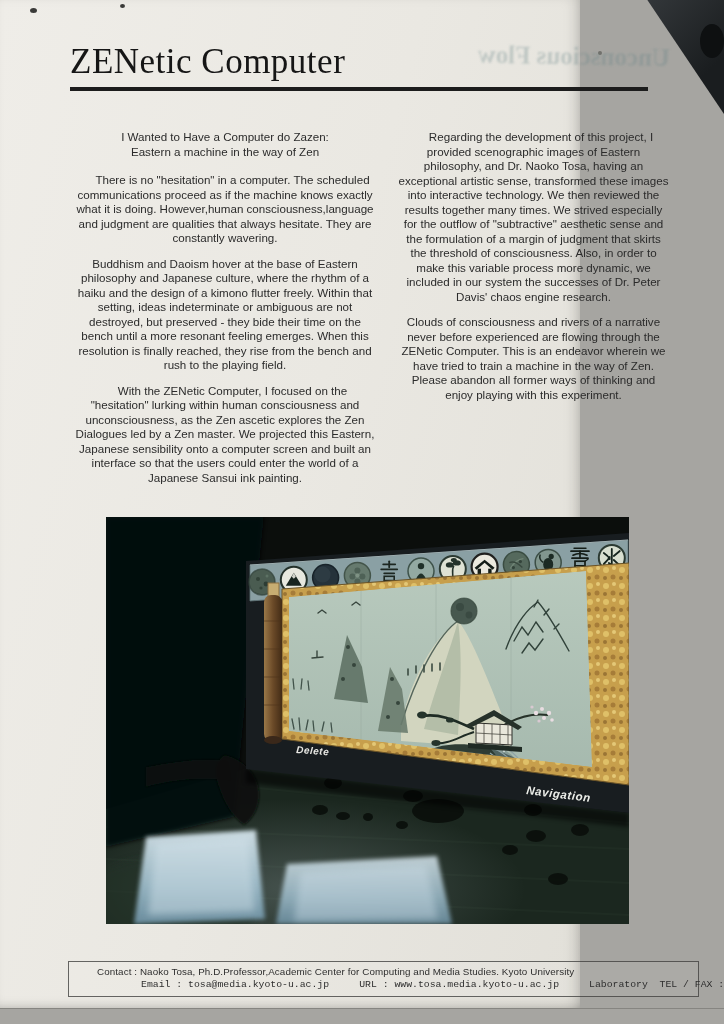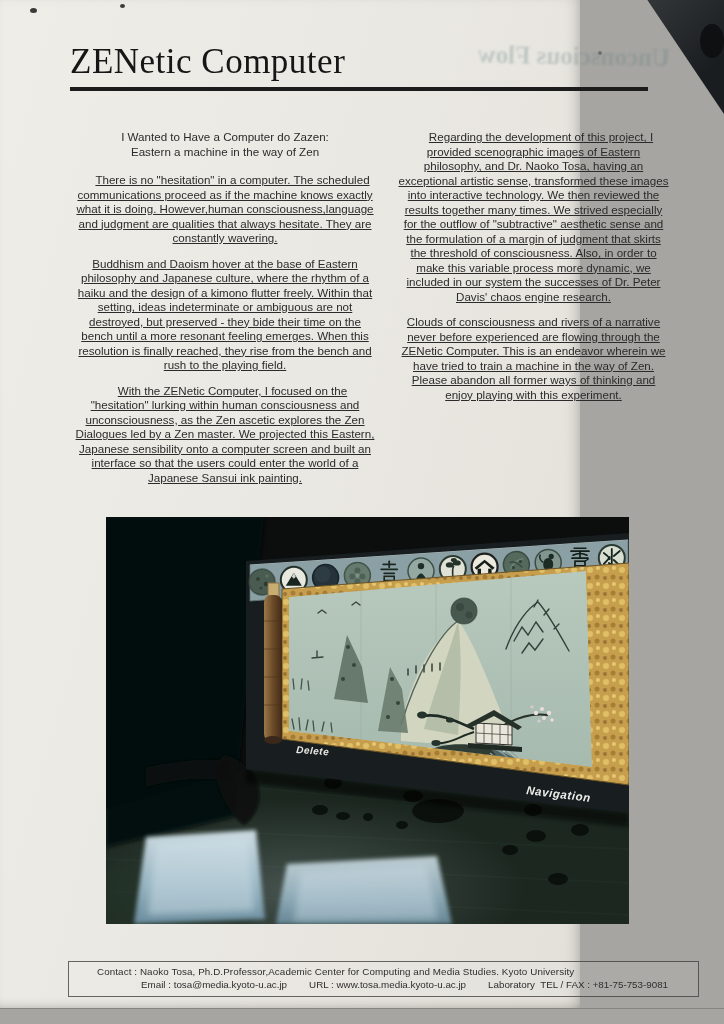--- a/index.html
+++ b/index.html
@@ -30,31 +30,31 @@
   .title{
     position:absolute;left:70px;top:42px;margin:0;
     font-family:"Liberation Serif", serif;font-weight:400;
     font-size:35px;letter-spacing:.5px;color:#161616;
   }
   .rule{position:absolute;left:70px;top:87px;width:578px;height:4px;background:#1c1c1c;}
   .col{position:absolute;top:130px;font-size:11.6px;line-height:14.5px;color:#2b2b2b;text-align:center;}
   .col-left{left:74px;width:302px;}
   .col-right{left:397px;width:273px;}
   .head{margin:0 0 14px 0;}
-  .para{margin:0 0 11px 0;text-decoration:underline;}
+  .para{margin:0 0 11px 0;}
   .para.indent{text-indent:15px;}
   .photo{position:absolute;left:106px;top:517px;width:523px;height:407px;background:#0b0e0c;}
   .photo svg{display:block;}
   .contact{
     position:absolute;left:68px;top:961px;width:629px;height:34px;
     border:1px solid rgba(62,62,60,.78);
     font-size:9.8px;color:#2e2e2e;background:rgba(255,255,255,.06);
   }
   .c1{margin:4px 0 0 28px;letter-spacing:.1px;white-space:pre;}
-  .c2{margin:2px 0 0 72px;display:flex;gap:22px;}
+  .c2{margin:2px 0 0 72px;display:flex;gap:30px;font-family:Liberation Mono, monospace;}
   .c2 span{white-space:pre;}
   .scan-corner{
     position:absolute;left:645px;top:0;width:79px;height:114px;
     background:linear-gradient(135deg,#33373a 0%,#1a1d1f 70%);
     clip-path:polygon(3% 0,100% 0,100% 100%);
   }
   .corner-blob{
     position:absolute;left:700px;top:24px;width:24px;height:34px;border-radius:50%;
     background:#0e1011;
   }

